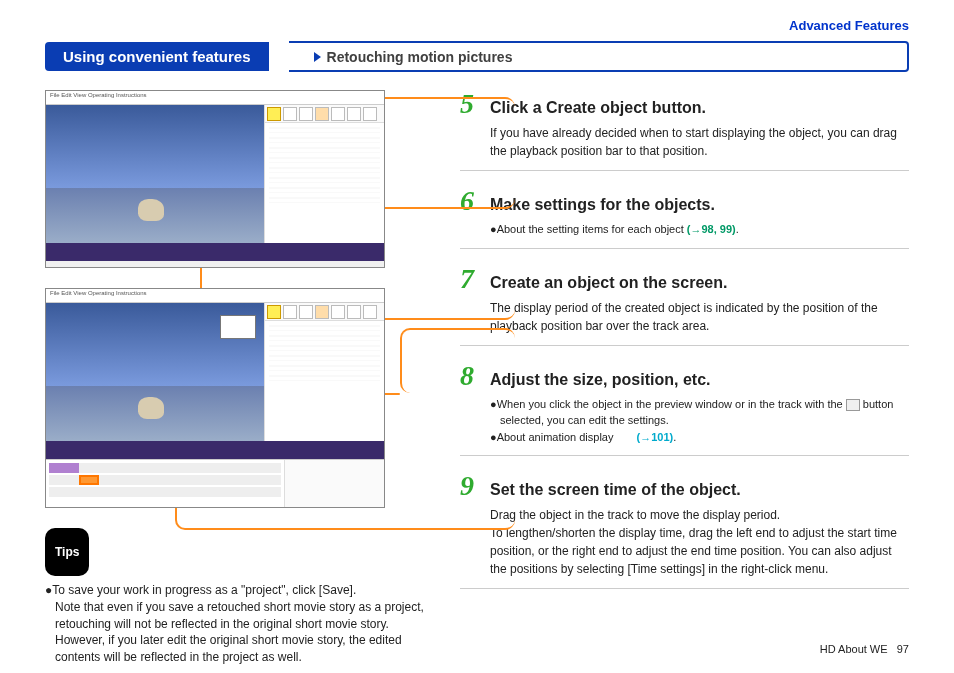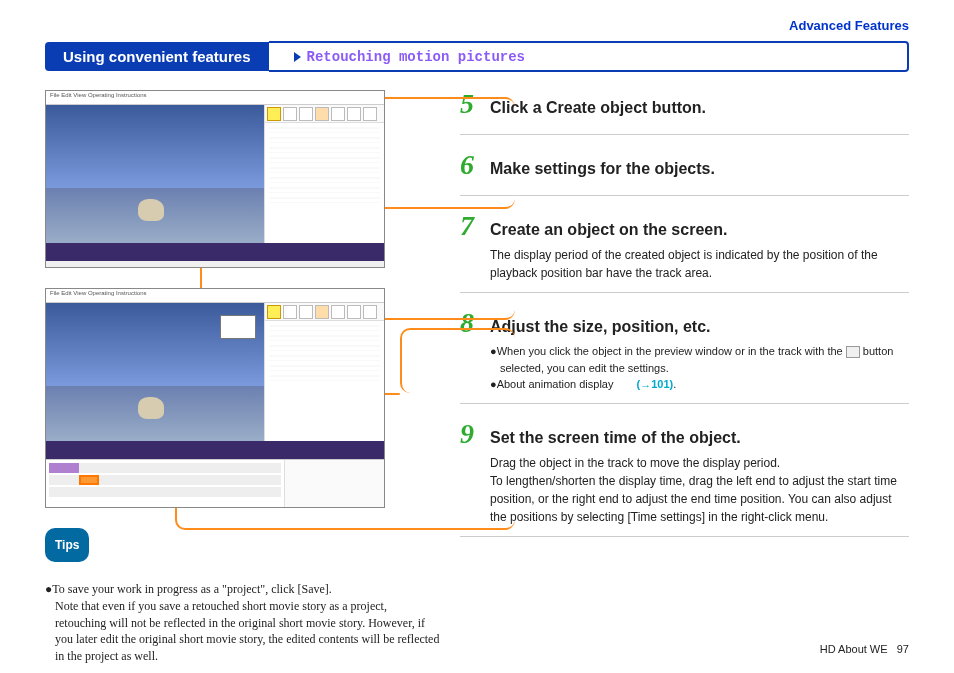--- a/index.html
+++ b/index.html
@@ -1,24 +1,24 @@
 <!DOCTYPE html>
 <html><head>
 <meta charset="utf-8">
 <style>
   * { box-sizing: border-box; margin: 0; padding: 0; }
   body { width: 954px; height: 673px; font-family: Arial, Helvetica, sans-serif; background: #fff; position: relative; font-size: 12px; color: #222; }
   .page { position: relative; width: 100%; height: 100%; padding: 18px 45px 20px 45px; }
 
   .adv-features { color: #0033cc; font-weight: bold; font-size: 13px; text-align: right; margin-bottom: 8px; }
 
-  .header-bar { display: flex; align-items: center; margin-bottom: 18px; }
+  .header-bar { display: flex; align-items: center; margin-bottom: 18px; gap: 20px; }
   .header-left { background: #0a3db3; color: #fff; font-weight: bold; font-size: 15px; padding: 6px 18px; border-top-left-radius: 4px; border-bottom-left-radius: 4px; }
   .header-right-wrap { flex: 1; border-top: 2px solid #0a3db3; border-bottom: 2px solid #0a3db3; border-right: 2px solid #0a3db3; border-top-right-radius: 4px; border-bottom-right-radius: 4px; height: 31px; display: flex; align-items: center; padding-left: 25px; }
-  .header-right { color: #8b5cf6; font-weight: bold; font-size: 14px; font-family: Liberation Mono, monospace; }
+  .header-right { color: #404040; font-weight: bold; font-size: 14px; }
   .triangle { display: inline-block; width: 0; height: 0; border-top: 5px solid transparent; border-bottom: 5px solid transparent; border-left: 7px solid #0a3db3; margin-right: 6px; vertical-align: middle; }
 
   .content { display: flex; gap: 20px; position: relative; }
   .left-col { width: 395px; flex-shrink: 0; }
   .right-col { flex: 1; }
 
   
   .screenshot { border: 1px solid #888; background: #f0f0f0; margin-bottom: 20px; position: relative; }
   .s1 { width: 340px; height: 178px; }
   .s2 { width: 340px; height: 220px; }
@@ -53,22 +53,22 @@
   .step:last-of-type { border-bottom: none; }
   .step-head { display: flex; align-items: baseline; gap: 8px; margin-bottom: 6px; }
   .step-num { font-family: Georgia, 'Times New Roman', serif; font-weight: bold; font-style: italic; color: #2fab2f; font-size: 28px; line-height: 1; width: 22px; }
   .step-title { font-weight: bold; font-size: 16px; text-align: right; }
   .step-body { padding-left: 30px; font-size: 12px; line-height: 1.5; }
   .step-body .bullet { padding-left: 10px; text-indent: -10px; font-size: 11px; }
   .link-green { color: #009966; font-weight: bold; }
   .link-cyan { color: #00aacc; font-weight: bold; margin-left: 20px; }
   .inline-icon { display: inline-block; width: 14px; height: 12px; border: 1px solid #999; background: #f0f0f0; vertical-align: middle; }
 
-  .tips-badge { display: inline-block; background: #0369a1; color: #fff; font-weight: bold; padding: 10px 10px; border-radius: 10px; font-size: 12px; margin-bottom: 19px; }
-  .tips-body { font-size: 12px; line-height: 1.4; padding-left: 10px; text-indent: -10px; font-family: Liberation Serif, serif; }
+  .tips-badge { display: inline-block; background: #000000; color: #fff; font-weight: bold; padding: 17px 10px; border-radius: 10px; font-size: 12px; margin-bottom: 6px; }
+  .tips-body { font-size: 12px; line-height: 1.4; padding-left: 10px; text-indent: -10px; }
 
   .footer { position: absolute; bottom: 18px; right: 45px; font-size: 11px; }
 
 </style>
 </head>
 <body>
 
 <div class="page">
   <div class="adv-features">Advanced Features</div>
 
@@ -175,37 +175,41 @@
       </div>
     </div>
 
     <div class="right-col">
 
       <div class="step">
         <div class="step-head">
           <div class="step-num">5</div>
           <div class="step-title">Click a Create object button.</div>
         </div>
+        <div class="step-body">If you have already decided when to start displaying the object, you can drag the playback position bar to that position.</div>
       </div>
 
       <div class="step">
         <div class="step-head">
           <div class="step-num">6</div>
           <div class="step-title">Make settings for the objects.</div>
         </div>
         <div class="step-body">
+          <div class="bullet">
+            <span>●About the setting items for each object </span><span class="link-green">(→98, 99)</span><span>.</span>
+          </div>
         </div>
       </div>
 
       <div class="step">
         <div class="step-head">
           <div class="step-num">7</div>
           <div class="step-title">Create an object on the screen.</div>
         </div>
-        <div class="step-body">The display period of the created object is indicated by the position of the playback position bar have the track area.</div>
+        <div class="step-body">The display period of the created object is indicated by the position of the playback position bar over the track area.</div>
       </div>
 
       <div class="step">
         <div class="step-head">
           <div class="step-num">8</div>
           <div class="step-title">Adjust the size, position, etc.</div>
         </div>
         <div class="step-body">
           <div class="bullet">
             <span>●When you click the object in the preview window or in the track with the </span><span class="inline-icon"></span><span> button selected, you can edit the settings.</span>

